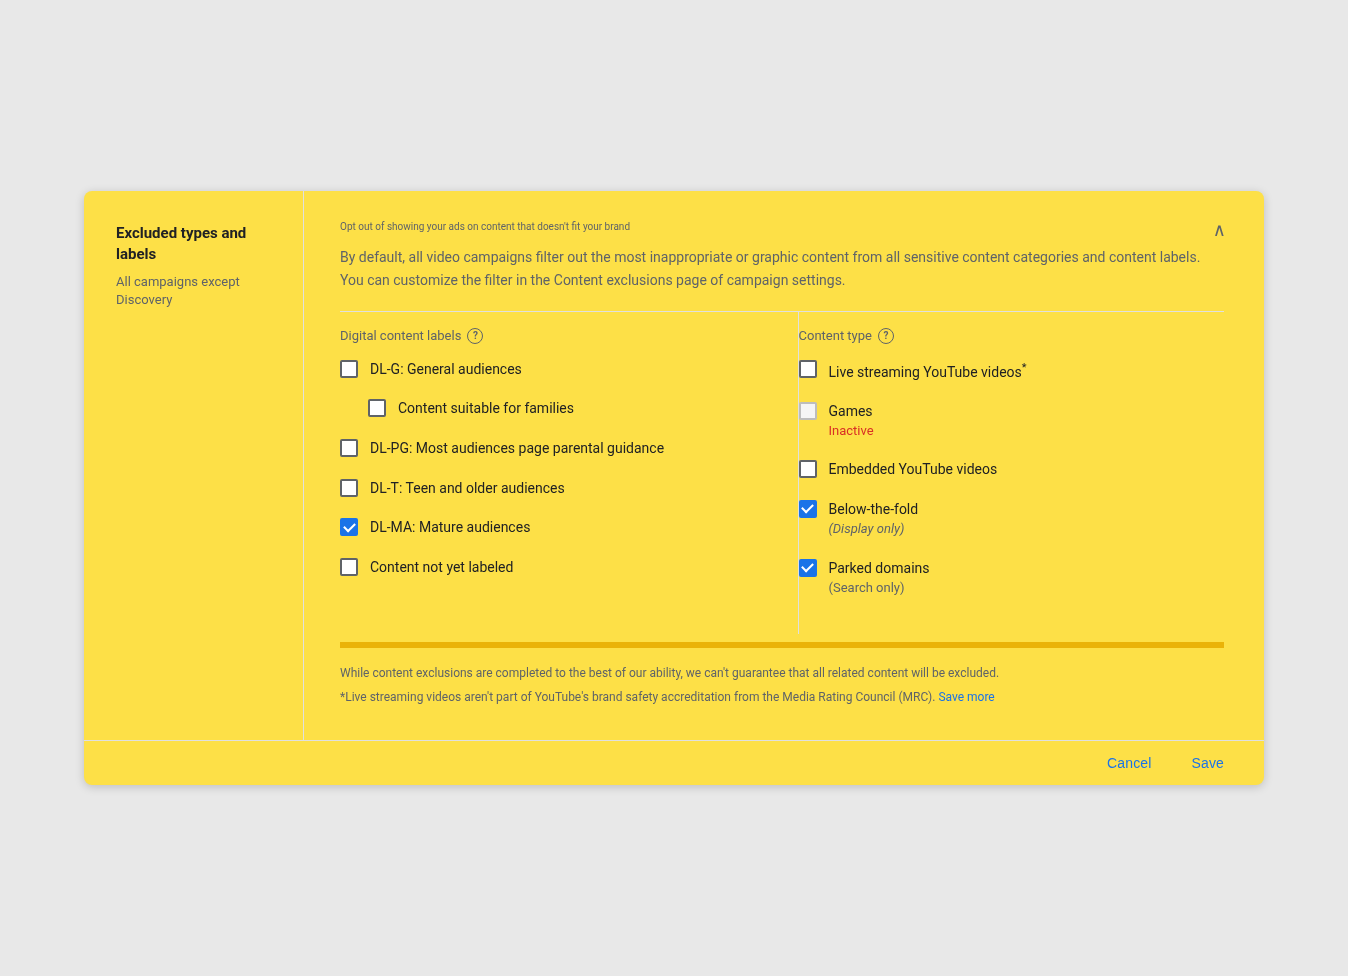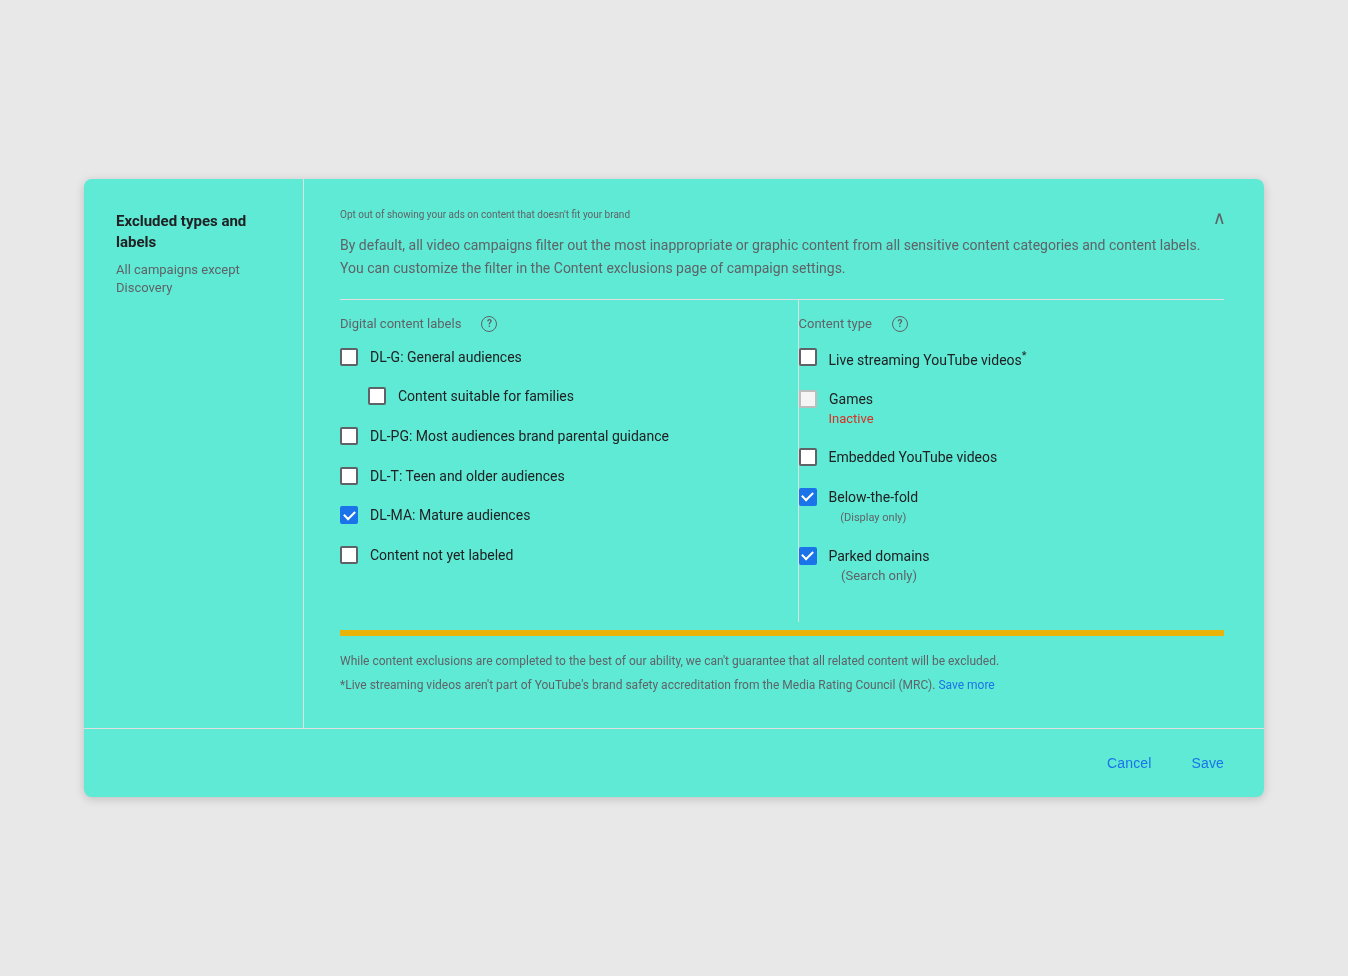--- a/index.html
+++ b/index.html
@@ -7,21 +7,21 @@
       background: #e8e8e8;
       font-family: 'Roboto', Arial, sans-serif;
       display: flex;
       justify-content: center;
       align-items: center;
       min-height: 100vh;
       font-size: 14px;
       color: #202124;
     }
     .modal {
-      background: #5eead4;
+      background: #fde047;
       border-radius: 8px;
       box-shadow: 0 2px 10px rgba(0,0,0,0.18);
       width: 1180px;
       max-width: 98vw;
       overflow: hidden;
     }
     .modal-body {
       display: flex;
       padding: 0;
     }
@@ -88,42 +88,41 @@
       padding-right: 32px;
     }
     .col:last-child {
     }
     .col-header {
       font-size: 13px;
       color: #5f6368;
       margin-bottom: 16px;
       display: flex;
       align-items: center;
-      gap: 20px;
+      gap: 6px;
     }
     .help-icon {
       display: inline-flex;
       align-items: center;
       justify-content: center;
       width: 16px;
       height: 16px;
       border-radius: 50%;
       border: 1.5px solid #5f6368;
       font-size: 10px;
       color: #5f6368;
       font-weight: 700;
       cursor: pointer;
       flex-shrink: 0;
     }
     .checkbox-row {
       display: flex;
       align-items: flex-start;
       margin-bottom: 20px;
       gap: 12px;
-      text-align: center;
     }
     .checkbox-row.indented {
       padding-left: 28px;
     }
     .checkbox {
       width: 18px;
       height: 18px;
       border: 2px solid #5f6368;
       border-radius: 2px;
       background: #fff;
@@ -174,21 +173,21 @@
     }
     .footnote-text a {
       color: #1a73e8;
       text-decoration: none;
     }
     .modal-footer {
       border-top: 1px solid #e0e0e0;
       display: flex;
       justify-content: flex-end;
       align-items: flex-end;
-      padding: 20px 36px;
+      padding: 8px 36px;
       gap: 32px;
     }
     .footer-btn {
       background: none;
       border: none;
       font-size: 14px;
       font-weight: 500;
       color: #1a73e8;
       cursor: pointer;
       padding: 6px 4px;
@@ -228,21 +227,21 @@
             <span class="checkbox-label">DL-G: General audiences</span>
           </div>
 
           <div class="checkbox-row indented">
             <div class="checkbox"></div>
             <span class="checkbox-label">Content suitable for families</span>
           </div>
 
           <div class="checkbox-row">
             <div class="checkbox"></div>
-            <span class="checkbox-label">DL-PG: Most audiences brand parental guidance</span>
+            <span class="checkbox-label">DL-PG: Most audiences page parental guidance</span>
           </div>
 
           <div class="checkbox-row">
             <div class="checkbox"></div>
             <span class="checkbox-label">DL-T: Teen and older audiences</span>
           </div>
 
           <div class="checkbox-row">
             <div class="checkbox checked"></div>
             <span class="checkbox-label">DL-MA: Mature audiences</span>
@@ -273,21 +272,21 @@
             </span>
           </div>
 
           <div class="checkbox-row">
             <div class="checkbox"></div>
             <span class="checkbox-label">Embedded YouTube videos</span>
           </div>
 
           <div class="checkbox-row">
             <div class="checkbox checked"></div>
-            <span class="checkbox-label">Below-the-fold<br><span style="color:#5f6368;font-size:11px;">(Display only)</span></span>
+            <span class="checkbox-label">Below-the-fold<br><span style="color:#5f6368;font-size:13px;font-style:italic;">(Display only)</span></span>
           </div>
 
           <div class="checkbox-row">
             <div class="checkbox checked"></div>
             <span class="checkbox-label">Parked domains<br><span style="color:#5f6368;font-size:13px;">(Search only)</span></span>
           </div>
         </div>
       </div>
 
       <div class="footnote-block">

